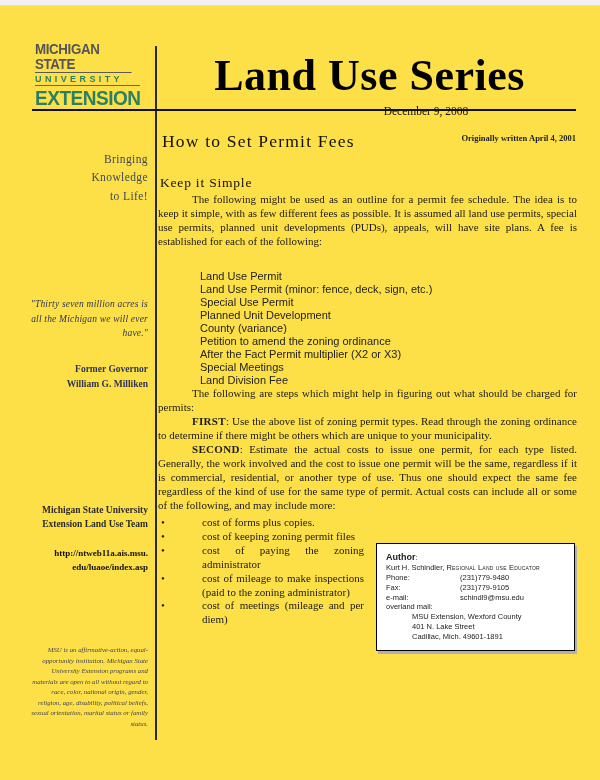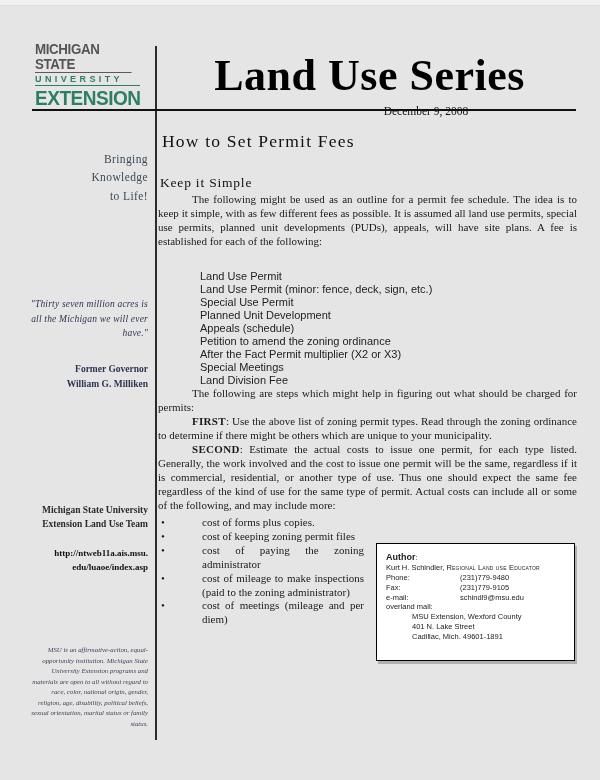--- a/index.html
+++ b/index.html
@@ -1,19 +1,19 @@
 <!DOCTYPE html>
 <html><head>
 <meta charset="utf-8">
 <style>
   html,body{margin:0;padding:0;background:#ffffff;}
   .page{
     position:relative;
     width:600px;height:780px;
-    background:#e5e5e5;
+    background:#fde047;
     overflow:hidden;
     font-family:"Liberation Serif", serif;
     color:#1a1a1a;
   }
   .top-strip{
     position:absolute;left:0;top:0;width:600px;height:5px;
     background:#f0f0f0;border-bottom:1px solid #e0e0e0;
   }
   
   .logo{
@@ -96,21 +96,21 @@
   .permit-list{
     margin:21px 0 0 42px;padding:0;list-style:none;
     font-family:"Liberation Sans",sans-serif;
     font-size:11px;line-height:1.18;color:#222;
   }
   .author-box{
     float:right;width:180px;
     margin:30px 2px 8px 12px;
     border:1.5px solid #000;
     box-shadow:2px 3px 0 #b0b0b0;
-    padding:8px 8px 19px 9px;
+    padding:8px 8px 9px 9px;
     background:#fff;
     font-family:"Liberation Sans",sans-serif;
     font-size:7.5px;line-height:1.3;color:#222;
   }
   .author-label{font-weight:bold;font-size:9px;}
   .author-name{font-size:7.5px;}
   .author-name .smallcaps{font-variant:small-caps;letter-spacing:0.2px;}
   .author-row{display:flex;gap:40px;}
   .author-row .k{width:34px;flex:0 0 34px;}
   .author-addr{margin-left:26px;}
@@ -134,20 +134,21 @@
 
   <div class="logo">
     <span class="logo-line1">MICHIGAN STATE</span>
     <span class="logo-line2">UNIVERSITY</span>
     <span class="logo-line3">EXTENSION</span>
   </div>
   <div class="v-divider"></div>
   <div class="masthead-title">Land Use Series</div>
   <div class="h-rule"></div>
   <div class="date-line">December 9, 2008</div>
+  <div class="orig-line">Originally written April 4, 2001</div>
 
   <div class="sidebar-item tagline">
     <span>Bringing</span><br>
     <span>Knowledge</span><br>
     <span>to Life!</span>
   </div>
   <div class="sidebar-item quote">"Thirty seven million acres is all the Michigan we will ever have."</div>
   <div class="sidebar-item quote-attr">
     <span>Former Governor</span><br>
     <span>William G. Milliken</span>
@@ -166,21 +167,21 @@
     <h1 class="doc-title">How to Set Permit Fees</h1>
 
     <h2 class="sec-heading">Keep it Simple</h2>
     <p class="para">The following might be used as an outline for a permit fee schedule.  The idea is to keep it simple, with as few different fees as possible.  It is assumed all land use permits, special use permits, planned unit developments (PUDs), appeals, will have site plans.  A fee is established for each of the following:</p>
 
     <ul class="permit-list">
       <li>Land Use Permit</li>
       <li>Land Use Permit (minor: fence, deck, sign, etc.)</li>
       <li>Special Use Permit</li>
       <li>Planned Unit Development</li>
-      <li>Appeals (schedule)</li>
+      <li>County (variance)</li>
       <li>Petition to amend the zoning ordinance</li>
       <li>After the Fact Permit multiplier (X2 or X3)</li>
       <li>Special Meetings</li>
       <li>Land Division Fee</li>
     </ul>
 
     <p class="para">The following are steps which might help in figuring out what should be charged for permits:</p>
     <p class="para"><b>FIRST</b><span>: Use the above list of zoning permit types.  Read through the zoning ordinance to determine if there might be others which are unique to your municipality.</span></p>
     <p class="para"><b>SECOND</b><span>: Estimate the actual costs to issue one permit, for each type listed. Generally, the work involved and the cost to issue one permit will be the same, regardless if it is commercial, residential, or another type of use.  Thus one should expect the same fee regardless of the kind of use for the same type of permit.  Actual costs can include all or some of the following, and may include more:</span></p>
 

